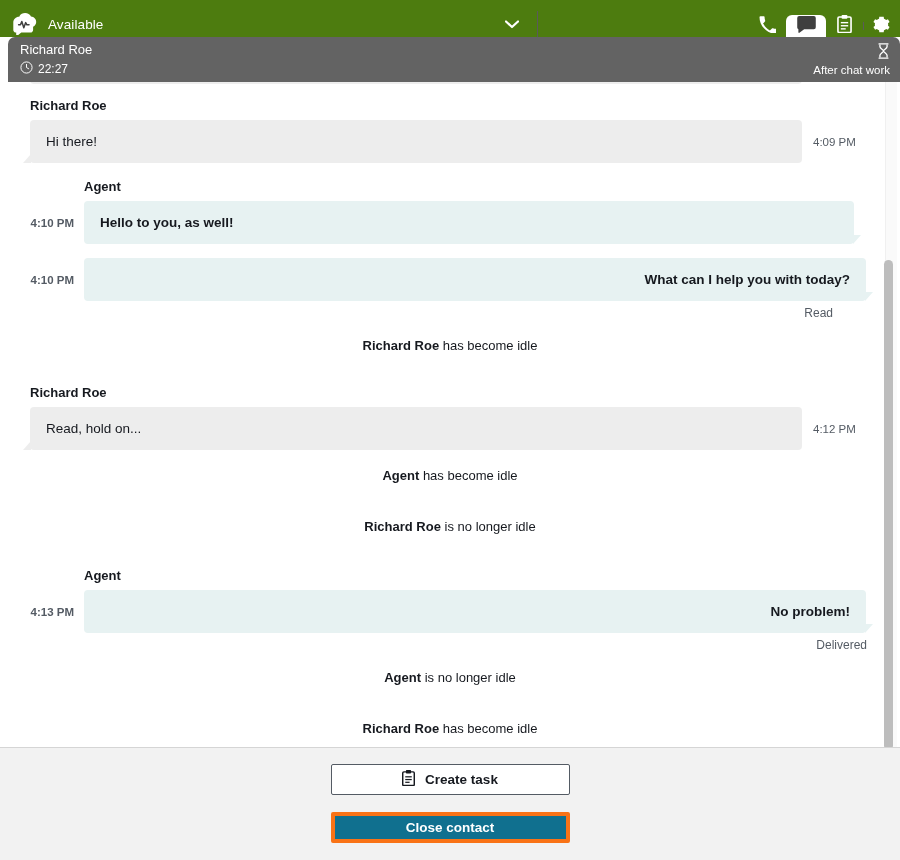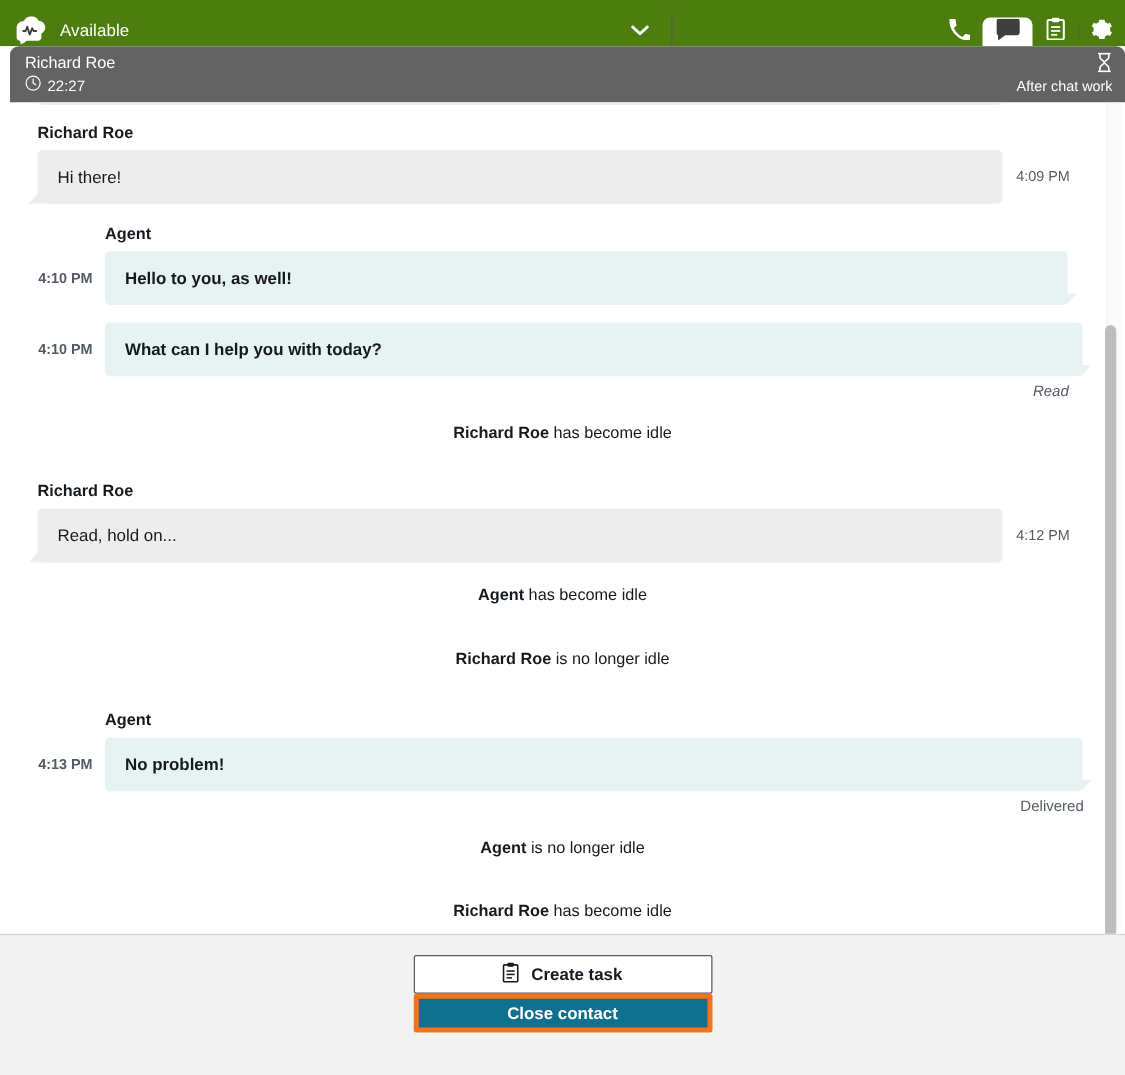--- a/index.html
+++ b/index.html
@@ -233,28 +233,28 @@
     content: "";
     position: absolute;
     right: -7px;
     bottom: 0;
     width: 0; height: 0;
     border-style: solid;
     border-width: 9px 8px 0 0;
     border-color: #e7f2f2 transparent transparent transparent;
   }
   .agent-bubble.w1 { width: 770px; }
-  .agent-bubble.w2 { width: 782px; }
+  .agent-bubble.w2 { width: 782px; text-align: right; }
   .receipt {
     font-size: 12px;
     color: #545b64;
     text-align: right;
     margin-top: 5px;
   }
-  .receipt.r1 { padding-right: 45px; font-style: italic; }
+  .receipt.r1 { padding-right: 67px; }
   .receipt.r2 { padding-right: 33px; }
 
   
   .sys-msg {
     text-align: center;
     font-size: 13px;
     color: #16191f;
     padding: 18px 0;
   }
   .sys-msg .who { font-weight: bold; }
@@ -301,20 +301,21 @@
     align-items: center;
     justify-content: center;
     gap: 10px;
     cursor: pointer;
     user-select: none;
   }
   .btn-secondary {
     background: #ffffff;
     border: 1px solid #545b64;
     color: #16191f;
+    margin-bottom: 17px;
   }
   .btn-primary {
     background: #10708f;
     border: 4px solid #f97316;
     color: #ffffff;
   }
 </style>
 </head>
 <body>
 

